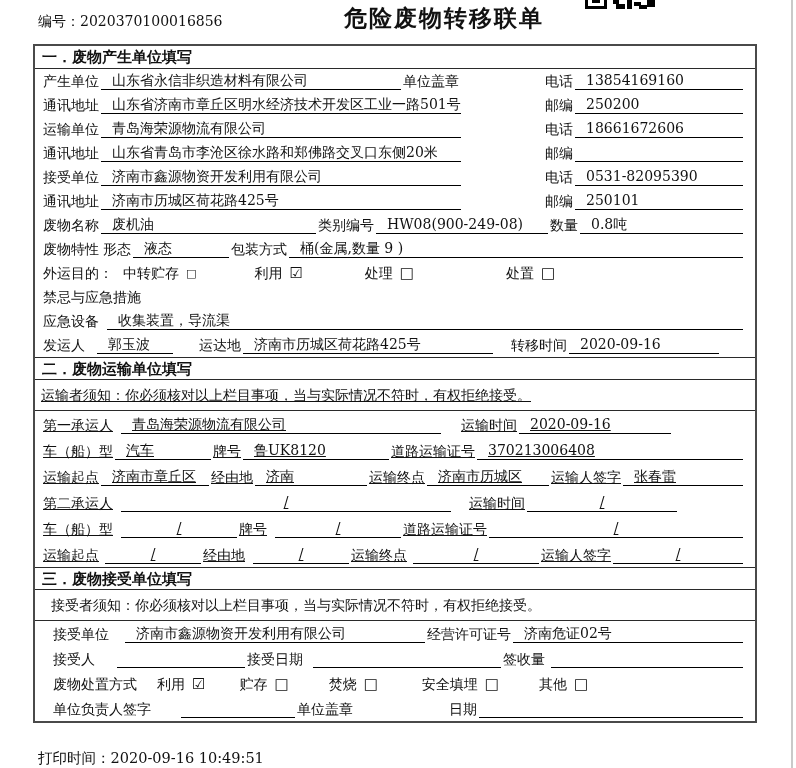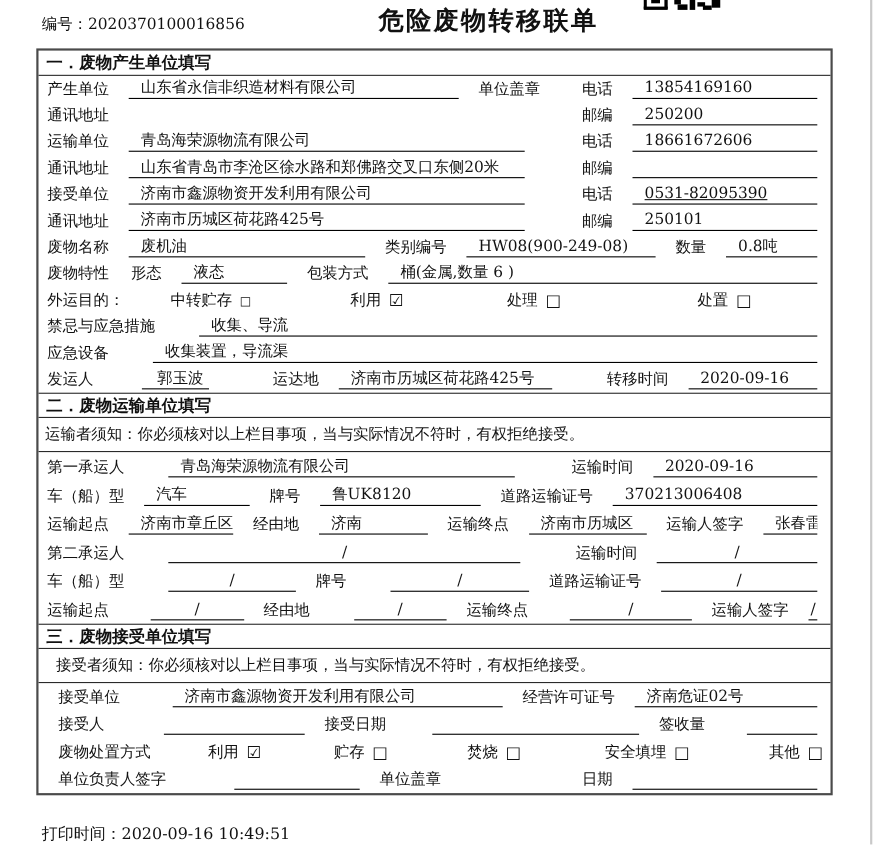--- a/index.html
+++ b/index.html
@@ -37,23 +37,23 @@
     height: 23px; line-height: 22px;
     font-family: "DejaVu Sans", "Liberation Sans", sans-serif;
     font-weight: 700; font-size: 15px;
     padding-left: 7px;
     border-bottom: 1.5px solid #2a2a2a;
   }
   .sec:not(:first-child) .sec-title { border-top: 1.5px solid #2a2a2a; }
   .row {
     display: flex; align-items: flex-end;
     height: 24px; padding: 0 12px 3px 6px;
-    font-size: 14px; line-height: 17px; white-space: nowrap; gap: 16px;
-  }
-  .sec-2 .row { height: 26px; }
+    font-size: 14px; line-height: 17px; white-space: nowrap;
+  }
+  .sec-2 .row { height: 26px; text-decoration: underline; }
   .sec-3 .row { height: 25px; padding-left: 16px; }
   .row.notice {
     height: 31px; align-items: center;
     padding-bottom: 0; border-bottom: 1.5px solid #2a2a2a;
   }
   .lab { padding: 0 2px; }
   .val {
     border-bottom: 1.2px solid #000;
     min-height: 17px; padding: 0 2px 0 11px;
     overflow: hidden;
@@ -102,20 +102,21 @@
         <div class="row">
           <span class="lab">产生单位</span>
           <span class="val" style="width: 300px; margin-top: 24px;">山东省永信非织造材料有限公司</span>
           <span class="lab">单位盖章</span>
           <span class="gap fill"></span>
           <span class="lab">电话</span>
           <span class="val" style="width: 168px;">13854169160</span>
         </div>
         <div class="row">
           <span class="lab">通讯地址</span>
+          <span class="val" style="width: 360px;">山东省济南市章丘区明水经济技术开发区工业一路501号</span>
           <span class="gap fill"></span>
           <span class="lab">邮编</span>
           <span class="val" style="width: 168px;">250200</span>
         </div>
         <div class="row">
           <span class="lab">运输单位</span>
           <span class="val" style="width: 360px;">青岛海荣源物流有限公司</span>
           <span class="gap fill"></span>
           <span class="lab">电话</span>
           <span class="val" style="width: 168px;">18661672606</span>
@@ -125,21 +126,21 @@
           <span class="val" style="width: 360px;">山东省青岛市李沧区徐水路和郑佛路交叉口东侧20米</span>
           <span class="gap fill"></span>
           <span class="lab">邮编</span>
           <span class="val" style="width: 168px;"></span>
         </div>
         <div class="row">
           <span class="lab">接受单位</span>
           <span class="val" style="width: 360px;">济南市鑫源物资开发利用有限公司</span>
           <span class="gap fill"></span>
           <span class="lab">电话</span>
-          <span class="val" style="width: 168px; text-decoration: underline;">0531-82095390</span>
+          <span class="val" style="width: 168px;">0531-82095390</span>
         </div>
         <div class="row">
           <span class="lab">通讯地址</span>
           <span class="val" style="width: 360px;">济南市历城区荷花路425号</span>
           <span class="gap fill"></span>
           <span class="lab">邮编</span>
           <span class="val" style="width: 168px; margin-top: 20px;">250101</span>
         </div>
         <div class="row">
           <span class="lab">废物名称</span>
@@ -147,21 +148,21 @@
           <span class="lab">类别编号</span>
           <span class="val" style="width: 172px;">HW08(900-249-08)</span>
           <span class="lab">数量</span>
           <span class="val fill">0.8吨</span>
         </div>
         <div class="row">
           <span class="lab">废物特性</span>
           <span class="lab">形态</span>
           <span class="val" style="width: 96px;">液态</span>
           <span class="lab">包装方式</span>
-          <span class="val fill">桶(金属,数量 6 )</span>
+          <span class="val fill">桶(金属,数量 9 )</span>
         </div>
         <div class="row">
           <span class="lab">外运目的：</span>
           <span class="gap" style="width: 8px;"></span>
           <span class="chk sm">
             <span>中转贮存</span>
             <span class="box">□</span>
           </span>
           <span class="gap" style="width: 58px;"></span>
           <span class="chk">
@@ -175,31 +176,30 @@
           </span>
           <span class="gap" style="width: 92px;"></span>
           <span class="chk">
             <span>处置</span>
             <span class="box">□</span>
           </span>
         </div>
         <div class="row">
           <span class="lab">禁忌与应急措施</span>
           <span class="gap" style="width: 6px;"></span>
-          <span class="val fill">收集、导流</span>
         </div>
         <div class="row">
           <span class="lab">应急设备</span>
           <span class="gap" style="width: 6px;"></span>
           <span class="val fill">收集装置，导流渠</span>
         </div>
         <div class="row">
           <span class="lab">发运人</span>
           <span class="gap" style="width: 10px;"></span>
-          <span class="val" style="width: 76px; text-align: center;">郭玉波</span>
+          <span class="val" style="width: 76px;">郭玉波</span>
           <span class="gap" style="width: 24px;"></span>
           <span class="lab">运达地</span>
           <span class="val" style="width: 250px;">济南市历城区荷花路425号</span>
           <span class="gap" style="width: 16px;"></span>
           <span class="lab">转移时间</span>
           <span class="val" style="width: 150px;">2020-09-16</span>
         </div>
       </div>
       <div class="sec sec-2">
         <div class="sec-title">二．废物运输单位填写</div>

